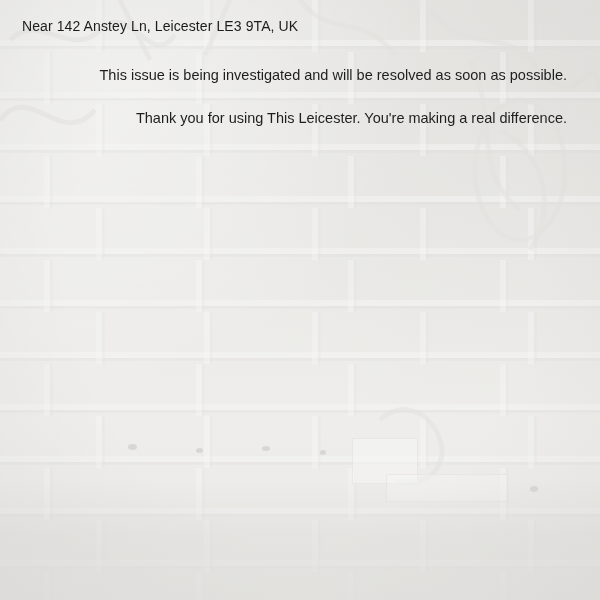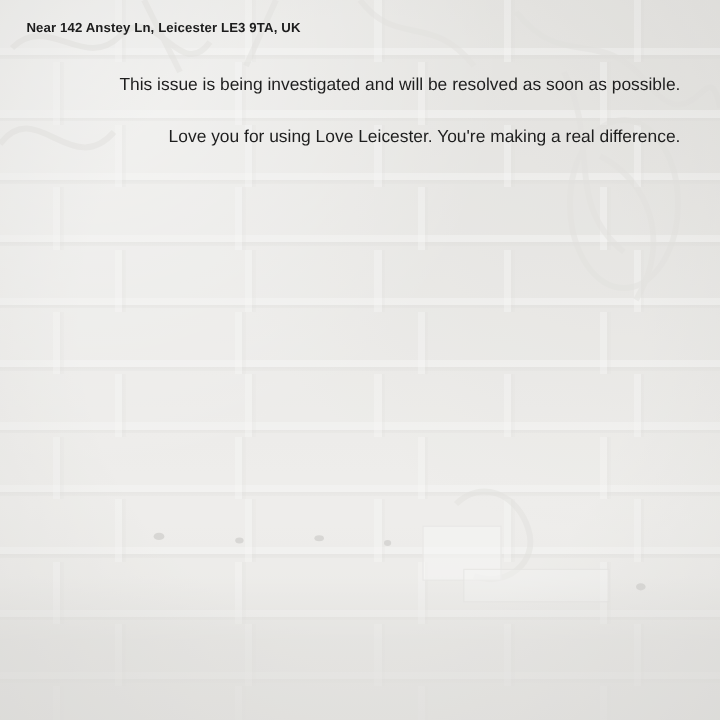--- a/index.html
+++ b/index.html
@@ -133,22 +133,22 @@
 
   
   .content {
     position: absolute;
     inset: 0;
     padding: 18px 22px;
     box-sizing: border-box;
   }
 
   .title {
-    font-size: 11px;
-    font-weight: bold;
+    font-size: 14px;
+    font-weight: normal;
     color: #1c1c1c;
     letter-spacing: 0.1px;
     margin: 0 0 0 0;
     line-height: 1.2;
   }
 
   .body-block {
     margin-top: 30px;
     text-align: right;
   }
@@ -199,17 +199,17 @@
     <div class="ground"></div>
     <div class="vignette"></div>
     <div class="wash"></div>
   </div>
 
   <div class="content">
     <h1 class="title">Near 142 Anstey Ln, Leicester LE3 9TA, UK</h1>
 
     <div class="body-block">
       <p class="paragraph">This issue is being investigated and will be resolved as soon as possible.</p>
-      <p class="paragraph">Love you for using Love Leicester. You're making a real difference.</p>
+      <p class="paragraph">Thank you for using This Leicester. You're making a real difference.</p>
     </div>
   </div>
 
 </div>
 
 </body></html>

